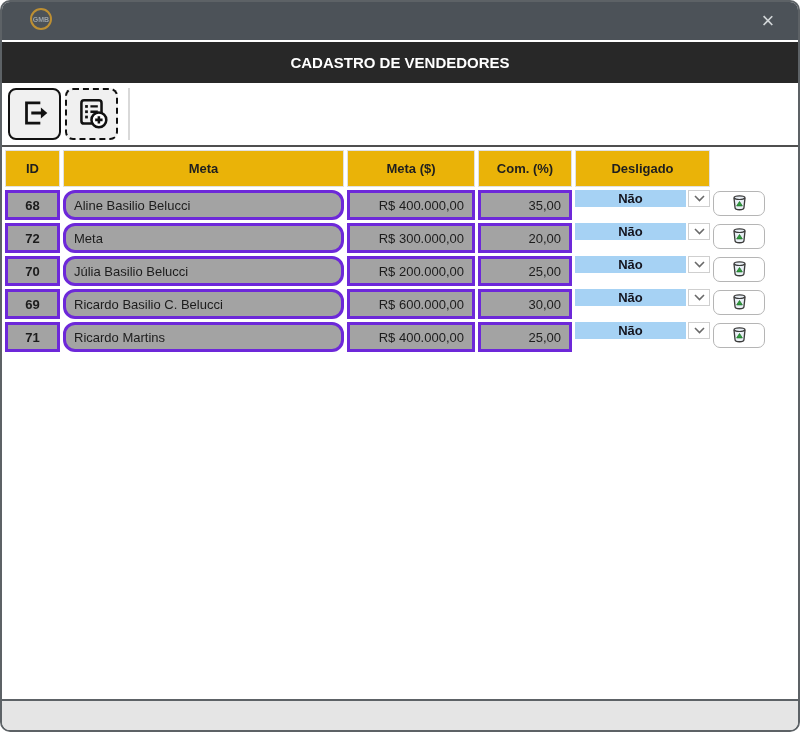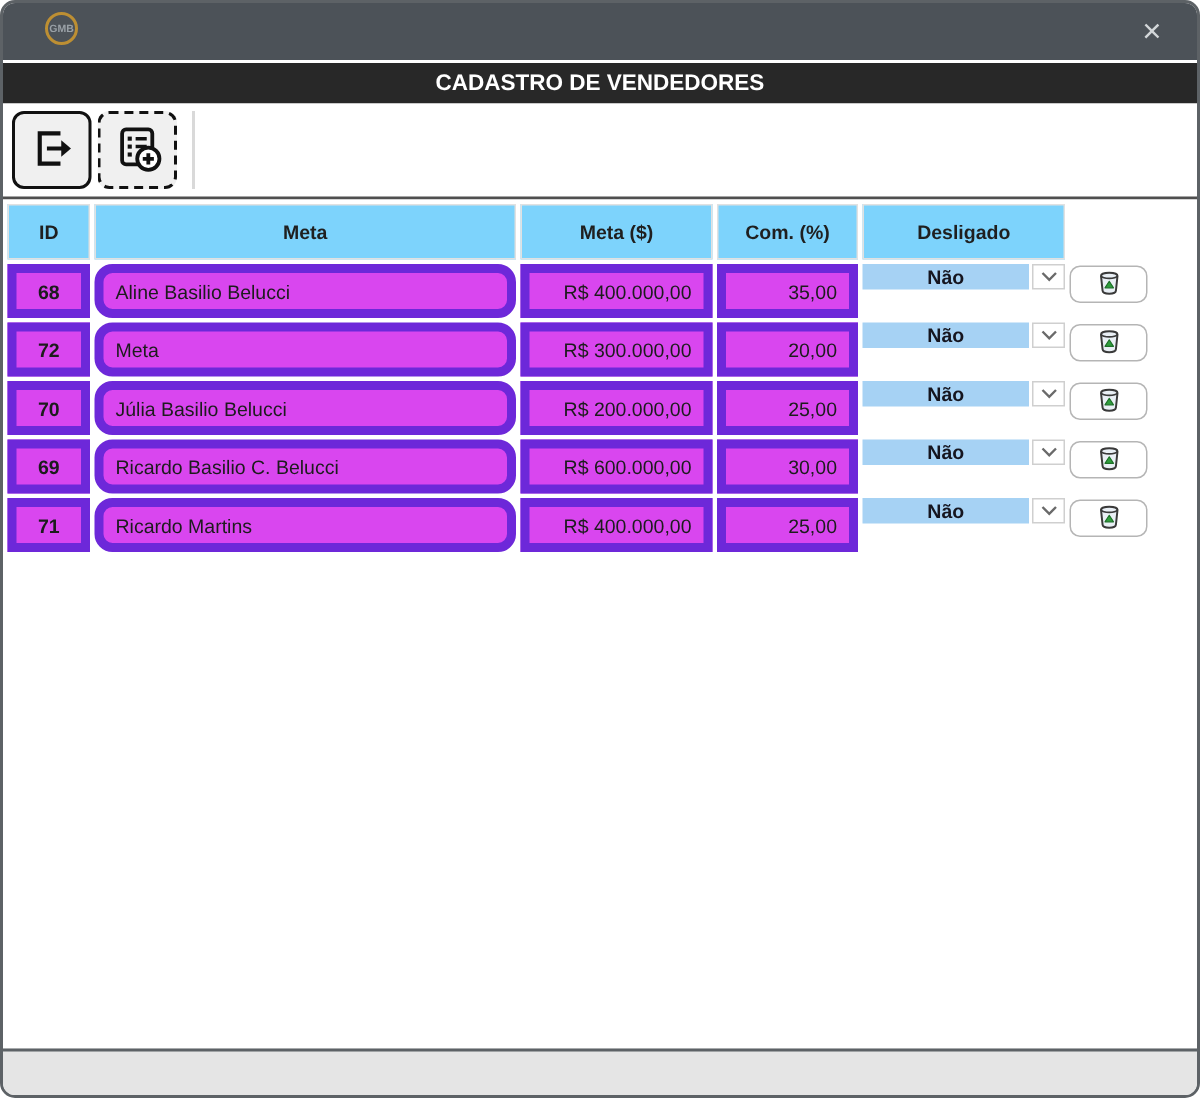--- a/index.html
+++ b/index.html
@@ -8,37 +8,37 @@
     border:2px solid #5d6266;border-radius:10px;overflow:hidden;background:#ffffff;box-sizing:border-box;}
   
   .titlebar{height:38px;background:#4c5258;position:relative;flex:0 0 auto;}
   .logo{position:absolute;left:28px;top:6px;width:22px;height:22px;border:2px solid #bd8f33;
     border-radius:50%;box-sizing:border-box;display:flex;align-items:center;justify-content:center;}
   .logo span{font-size:7px;font-weight:bold;color:#9aa1a7;letter-spacing:0;}
   .close-btn{position:absolute;right:14px;top:4px;width:32px;height:30px;display:flex;
     align-items:center;justify-content:center;color:#d3d7d9;font-size:22px;cursor:default;}
   .white-line{height:2px;background:#ffffff;flex:0 0 auto;}
   
-  .header-bar{height:27px;background:#282828;color:#ffffff;display:flex;align-items:center;
+  .header-bar{height:41px;background:#282828;color:#ffffff;display:flex;align-items:center;
     justify-content:center;font-size:15px;font-weight:bold;flex:0 0 auto;}
   
   .toolbar{height:62px;background:#ffffff;display:flex;align-items:center;padding-left:6px;flex:0 0 auto;}
   .tool-btn{width:53px;height:52px;background:#f0f0f0;border:2px solid #111;border-radius:8px;
     margin-right:4px;display:flex;align-items:center;justify-content:center;padding:0;}
   .tool-btn.dashed{border:2px dashed #111;}
   .toolbar-sep{width:2px;height:52px;background:#d9d9d9;margin-left:6px;}
   .toolbar-divider{height:2px;background:#4f4f4f;flex:0 0 auto;}
   
   .grid-area{flex:1 1 auto;background:#ffffff;padding:3px 0 0 3px;overflow:hidden;}
   .grid{display:grid;grid-template-columns:55px 281px 128px 94px 135px 54px;
     column-gap:3px;row-gap:3px;font-size:13px;color:#1c1c1c;}
-  .hcell{background:#7dd3fc;border:1px solid #e1e1e1;height:35px;display:flex;align-items:center;
+  .hcell{background:#eab308;border:1px solid #e1e1e1;height:35px;display:flex;align-items:center;
     justify-content:center;font-weight:bold;font-size:13px;color:#1f1f1f;}
   .hcell.empty{background:transparent;border:none;}
-  .cell{background:#d946ef;border:6px solid #6d28d9;height:24px;display:flex;align-items:center;box-sizing:content-box;}
+  .cell{background:#a3a3a3;border:3px solid #6d28d9;height:24px;display:flex;align-items:center;box-sizing:content-box;}
   .c-id{justify-content:center;font-weight:bold;}
   .c-nome{padding-left:8px;border-radius:12px;}
   .num{justify-content:flex-end;padding-right:8px;}
   .combo-cell{display:flex;align-items:stretch;height:17px;}
   .combo-value{flex:1 1 auto;background:#a6d2f4;display:flex;align-items:center;justify-content:center;
     font-weight:bold;color:#15151f;margin-right:2px;}
   .combo-arrow{width:22px;background:#ffffff;border:1px solid #cfcfcf;display:flex;align-items:center;
     justify-content:center;box-sizing:border-box;}
   .del-cell{display:flex;align-items:center;justify-content:flex-start;height:26px;}
   .del-btn{width:52px;height:25px;background:#ffffff;border:1px solid #b5b5b5;border-radius:7px;

